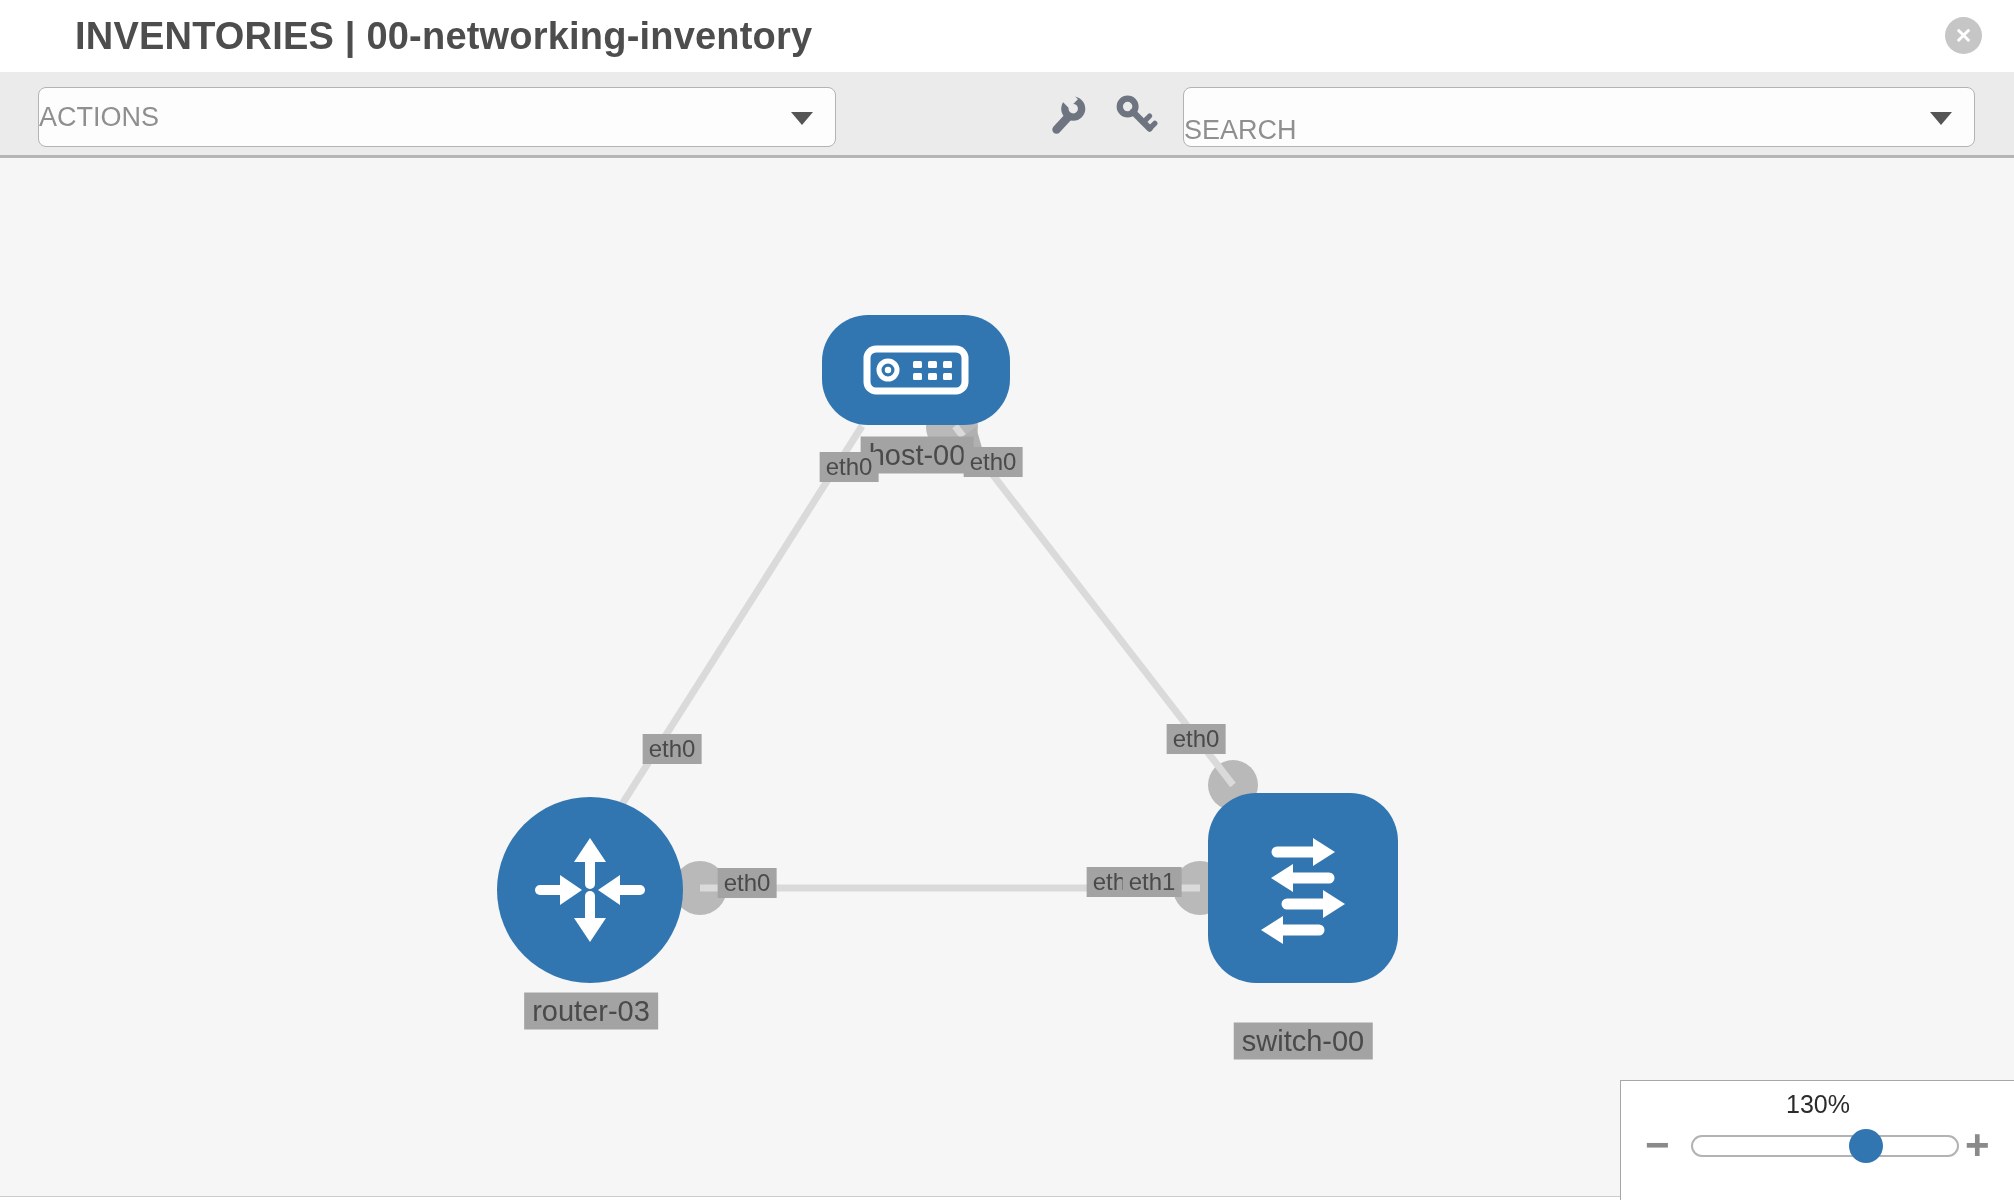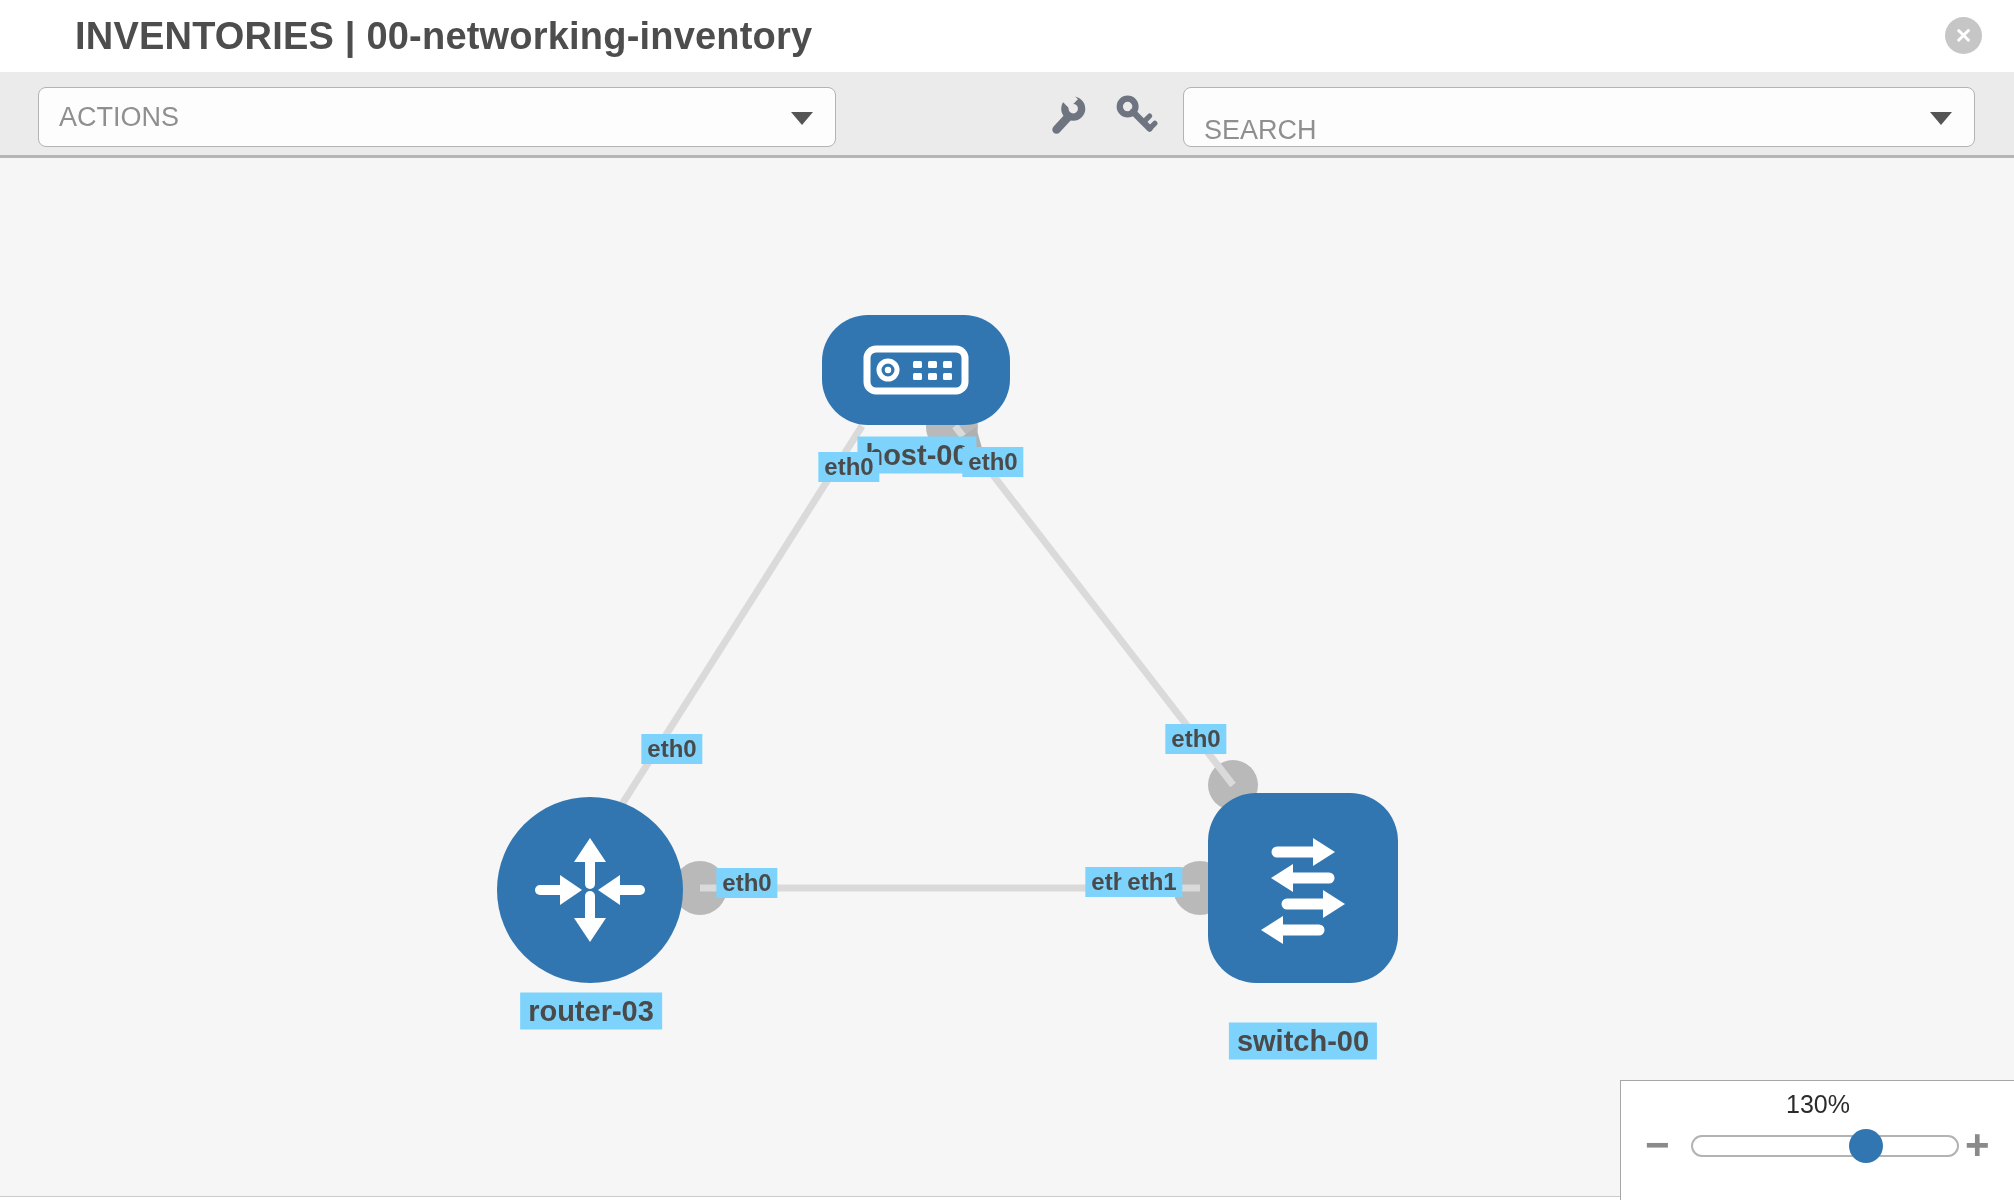--- a/index.html
+++ b/index.html
@@ -13,41 +13,41 @@
     font-size:38px; font-weight:bold; color:#4d4d4d; letter-spacing:0.2px;margin-left:35px; }
   .close-btn { position:absolute; right:32px; top:17px; width:37px; height:37px;
     border:none; border-radius:50%; background:#c6c6c6; cursor:pointer;
     display:flex; align-items:center; justify-content:center; }
   .close-btn span { color:#ffffff; font-size:21px; font-weight:bold; line-height:1; }
 
   
   .toolbar { position:relative; height:86px; background:#ebebeb; border-bottom:3px solid #b5b5b5; }
   .select-box { position:absolute; top:15px; height:60px; background:#fdfdfd;
     border:1px solid #b3b3b3; border-radius:8px; display:flex; align-items:center; cursor:pointer; }
-  .select-box .select-label { margin-left:20px; font-size:27px; color:#8f8f8f; }
+  .select-box .select-label { font-size:27px; color:#8f8f8f; }
   .caret { position:absolute; right:22px; top:50%; margin-top:-5px; width:0; height:0;
     border-left:11px solid transparent; border-right:11px solid transparent; border-top:13px solid #555; }
   .actions-box { left:38px; width:798px; }
   .search-box  { left:1183px; width:792px;align-items:flex-end; }
   .tool-btn { position:absolute; top:21px; width:48px; height:48px; background:transparent;
     border:none; cursor:pointer; }
   .tool-btn.wrench { left:1044px; }
   .tool-btn.key    { left:1112px; }
 
   
   .canvas { position:relative; width:2014px; height:1039px; background:#f5f6f5; border-bottom:1px solid #cccccc; }
   .links-layer { position:absolute; left:0; top:0; }
 
   .node { position:absolute; background:#3276b1; display:flex; align-items:center; justify-content:center; z-index:2; cursor:pointer; }
   .node-host   { left:822px;  top:157px; width:188px; height:110px; border-radius:46px; }
   .node-router { left:497px;  top:639px; width:186px; height:186px; border-radius:50%; }
   .node-switch { left:1208px; top:635px; width:190px; height:190px; border-radius:48px; }
 
-  .graph-label { position:absolute; transform:translate(-50%,-50%); background:#7dd3fc;
-    color:#4a4a4a; white-space:nowrap; z-index:3;font-weight:bold; }
+  .graph-label { position:absolute; transform:translate(-50%,-50%); background:#a3a3a3;
+    color:#4a4a4a; white-space:nowrap; z-index:3; }
   .node-label { font-size:29px; padding:2px 8px; }
   .port-label { font-size:24px; padding:1px 6px; }
   .lbl-host    { left:917px;  top:297px; }
   .lbl-router  { left:591px;  top:853px; }
   .lbl-switch  { left:1303px; top:855px;margin-top:28px; }
   .p-host-l    { left:849px;  top:309px; }
   .p-host-r    { left:993px;  top:304px; }
   .p-router-t  { left:672px;  top:591px; }
   .p-switch-t  { left:1196px; top:581px; }
   .p-router-r  { left:747px;  top:725px; }

